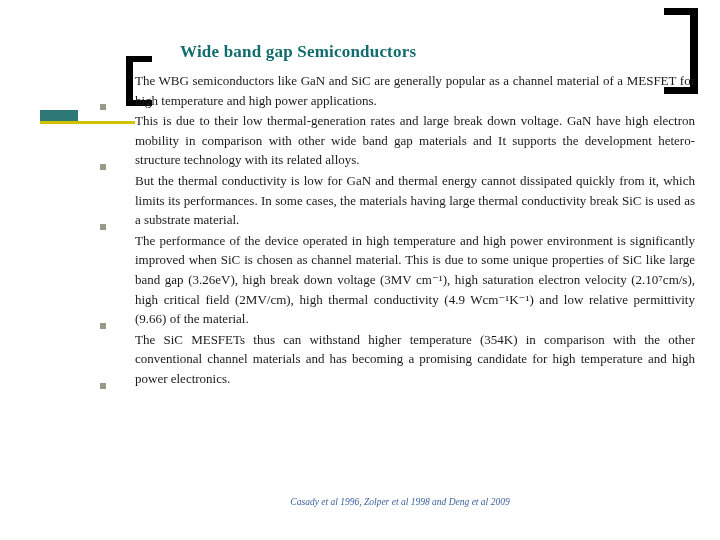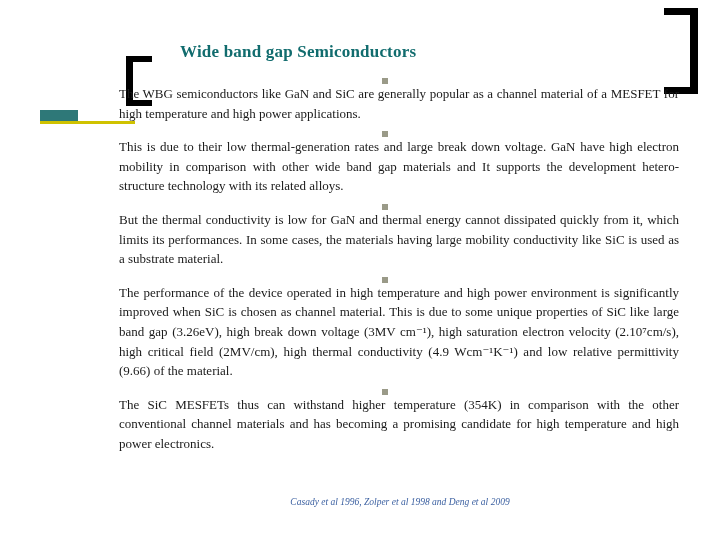--- a/index.html
+++ b/index.html
@@ -70,23 +70,22 @@
   }
 
   .content {
     position: absolute;
     left: 60px;
     top: 71px;
     width: 598px;
   }
   .bullet-row {
     display: flex;
-    align-items: center;
+    align-items: flex-end;
     margin-bottom: 1px;
-    flex-direction: column;
   }
   .bullet-marker {
     flex: none;
     width: 6px;
     height: 6px;
     margin-top: 7px;
     margin-right: 29px;
     background: var(--bullet-marker, #9a9a88);
   }
   .bullet-text {
@@ -125,21 +124,21 @@
     <div class="bullet-row">
       <span class="bullet-marker"></span>
       <span class="bullet-text">The WBG semiconductors like GaN and SiC are generally popular as a channel material of a MESFET for high temperature and high power applications.</span>
     </div>
     <div class="bullet-row">
       <span class="bullet-marker"></span>
       <span class="bullet-text">This is due to their low thermal-generation rates and large break down voltage. GaN have high electron mobility in comparison with other wide band gap materials and It supports the development hetero-structure technology with its related alloys.</span>
     </div>
     <div class="bullet-row">
       <span class="bullet-marker"></span>
-      <span class="bullet-text">But the thermal conductivity is low for GaN and thermal energy cannot dissipated quickly from it, which limits its performances. In some cases, the materials having large mobility conductivity like SiC is used as a substrate material.</span>
+      <span class="bullet-text">But the thermal conductivity is low for GaN and thermal energy cannot dissipated quickly from it, which limits its performances. In some cases, the materials having large thermal conductivity break SiC is used as a substrate material.</span>
     </div>
     <div class="bullet-row">
       <span class="bullet-marker"></span>
       <span class="bullet-text">The performance of the device operated in high temperature and high power environment is significantly improved when SiC is chosen as channel material. This is due to some unique properties of SiC like large band gap (3.26eV), high break down voltage (3MV cm⁻¹), high saturation electron velocity (2.10⁷cm/s), high critical field (2MV/cm), high thermal conductivity (4.9 Wcm⁻¹K⁻¹) and low relative permittivity (9.66) of the material.</span>
     </div>
     <div class="bullet-row">
       <span class="bullet-marker"></span>
       <span class="bullet-text">The SiC MESFETs thus can withstand higher temperature (354K) in comparison with the other conventional channel materials and has becoming a promising candidate for high temperature and high power electronics.</span>
     </div>
   </div>

